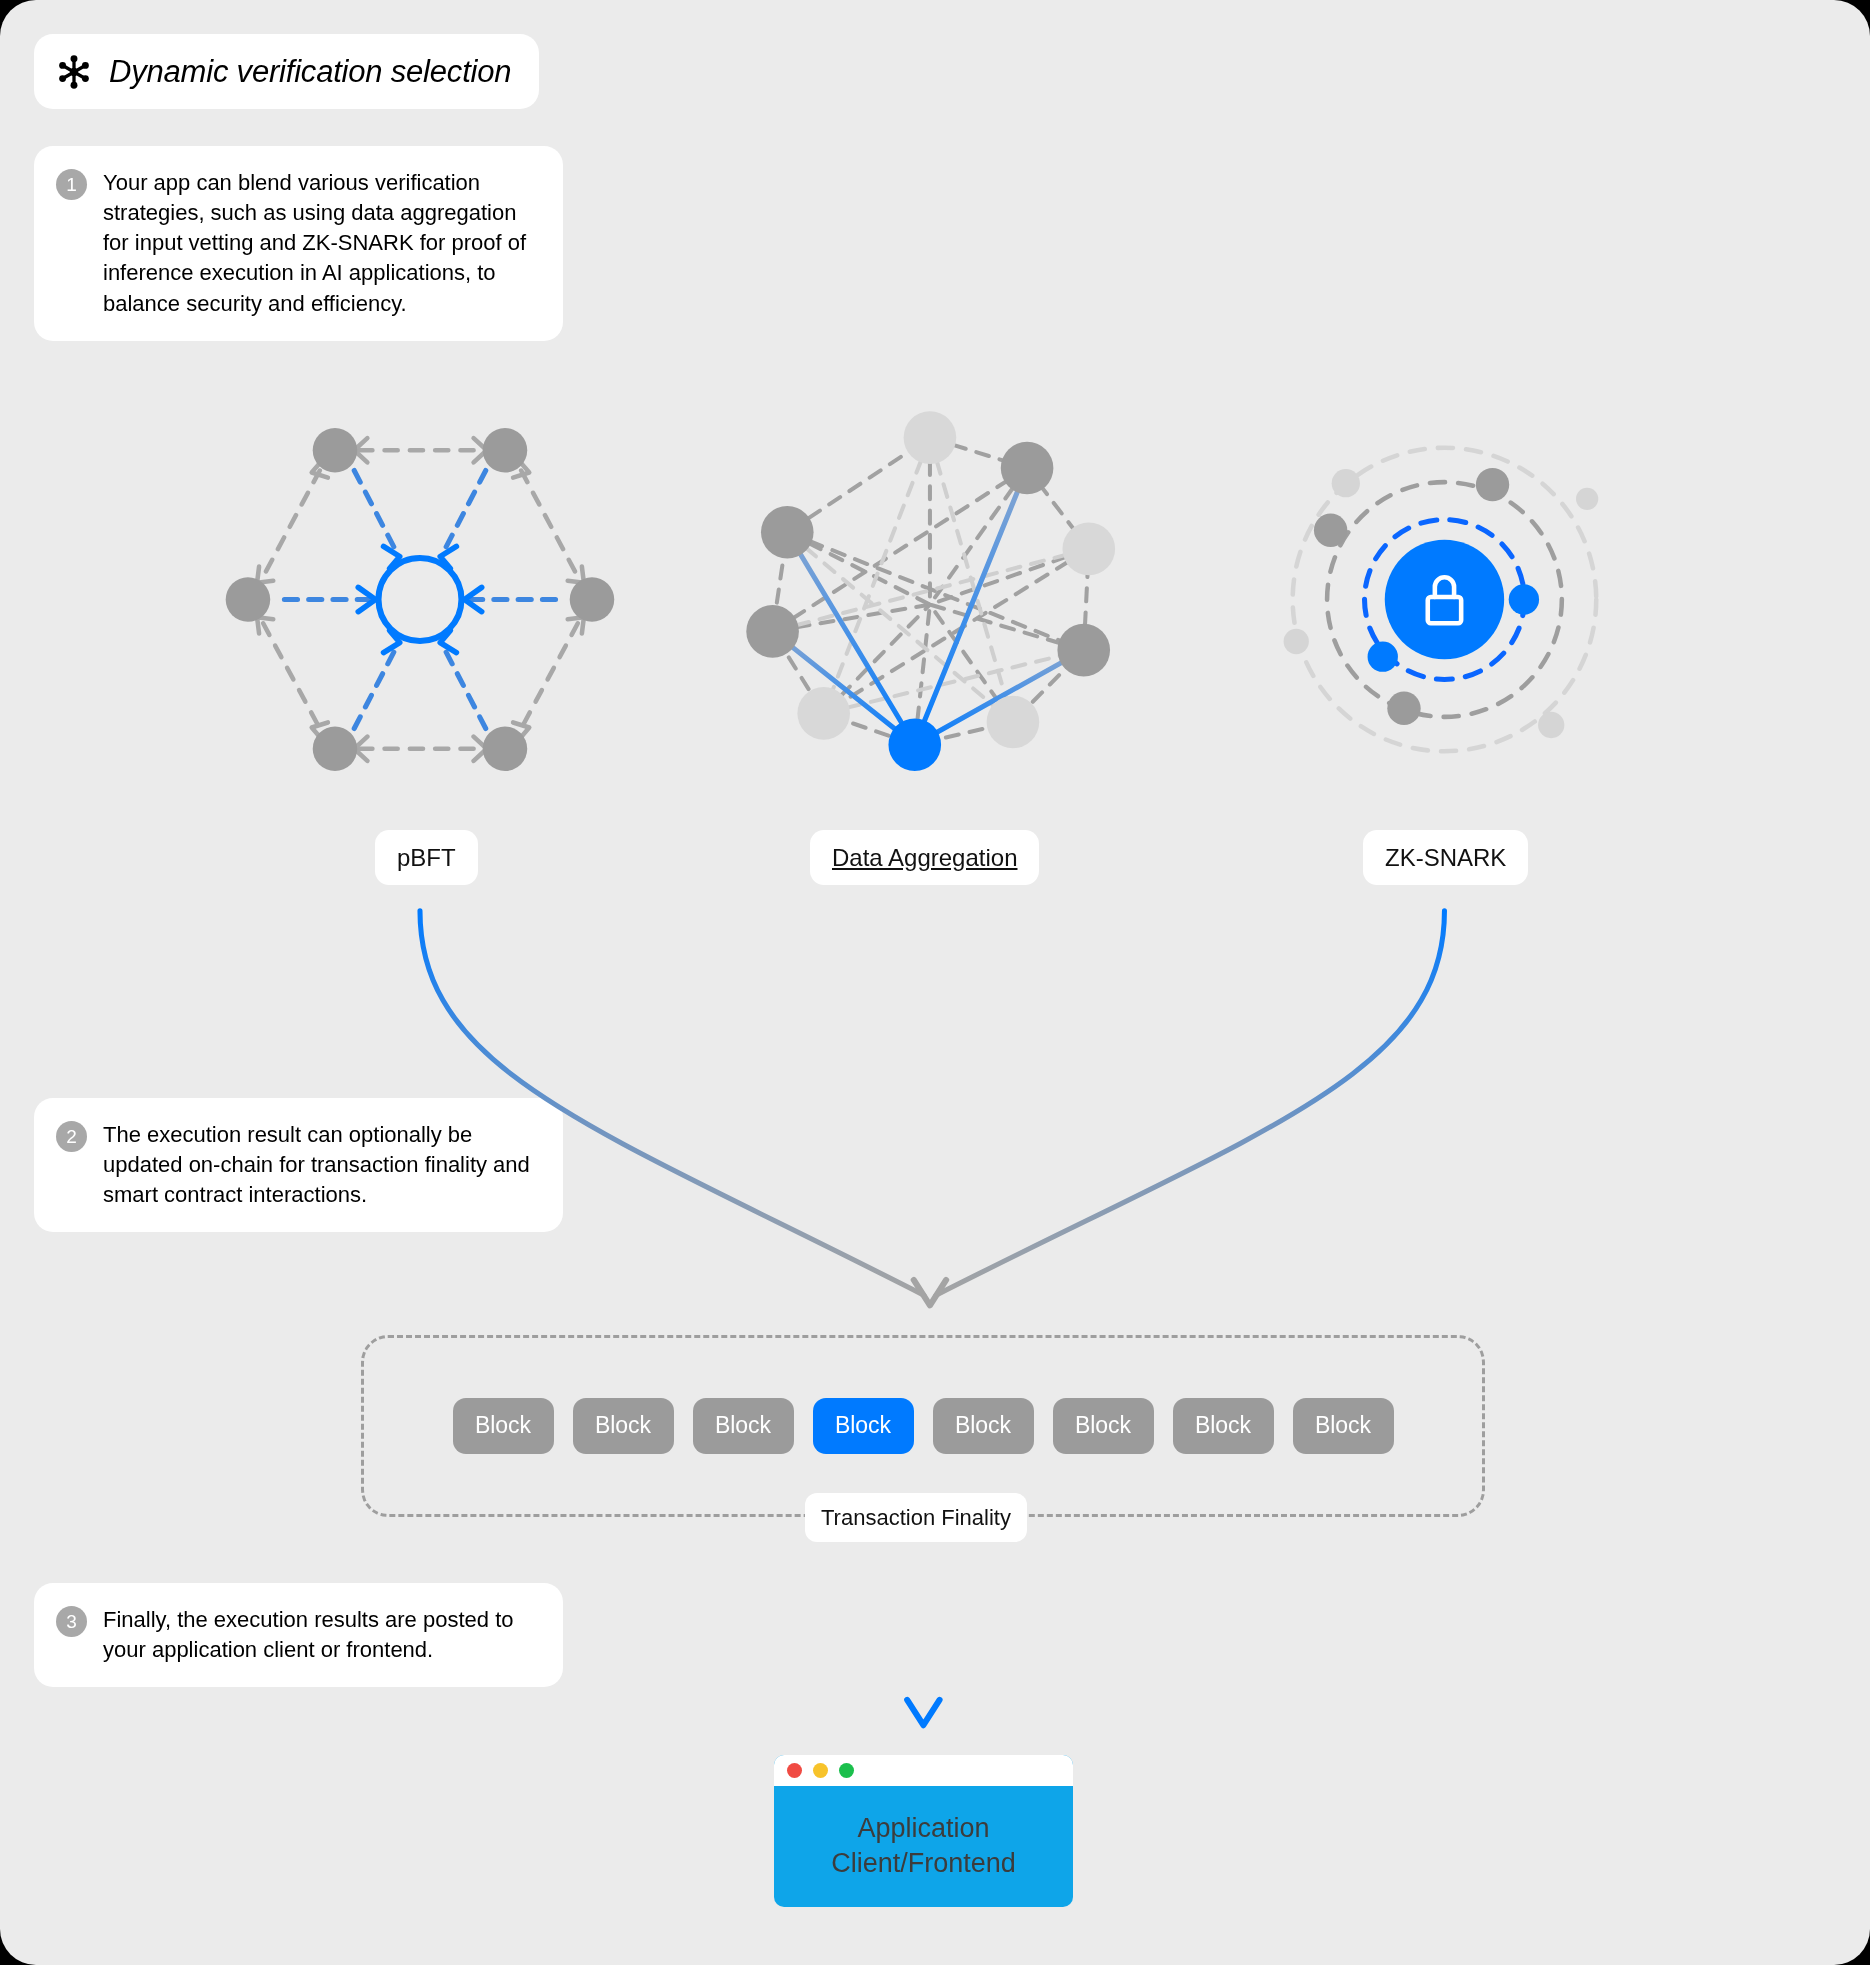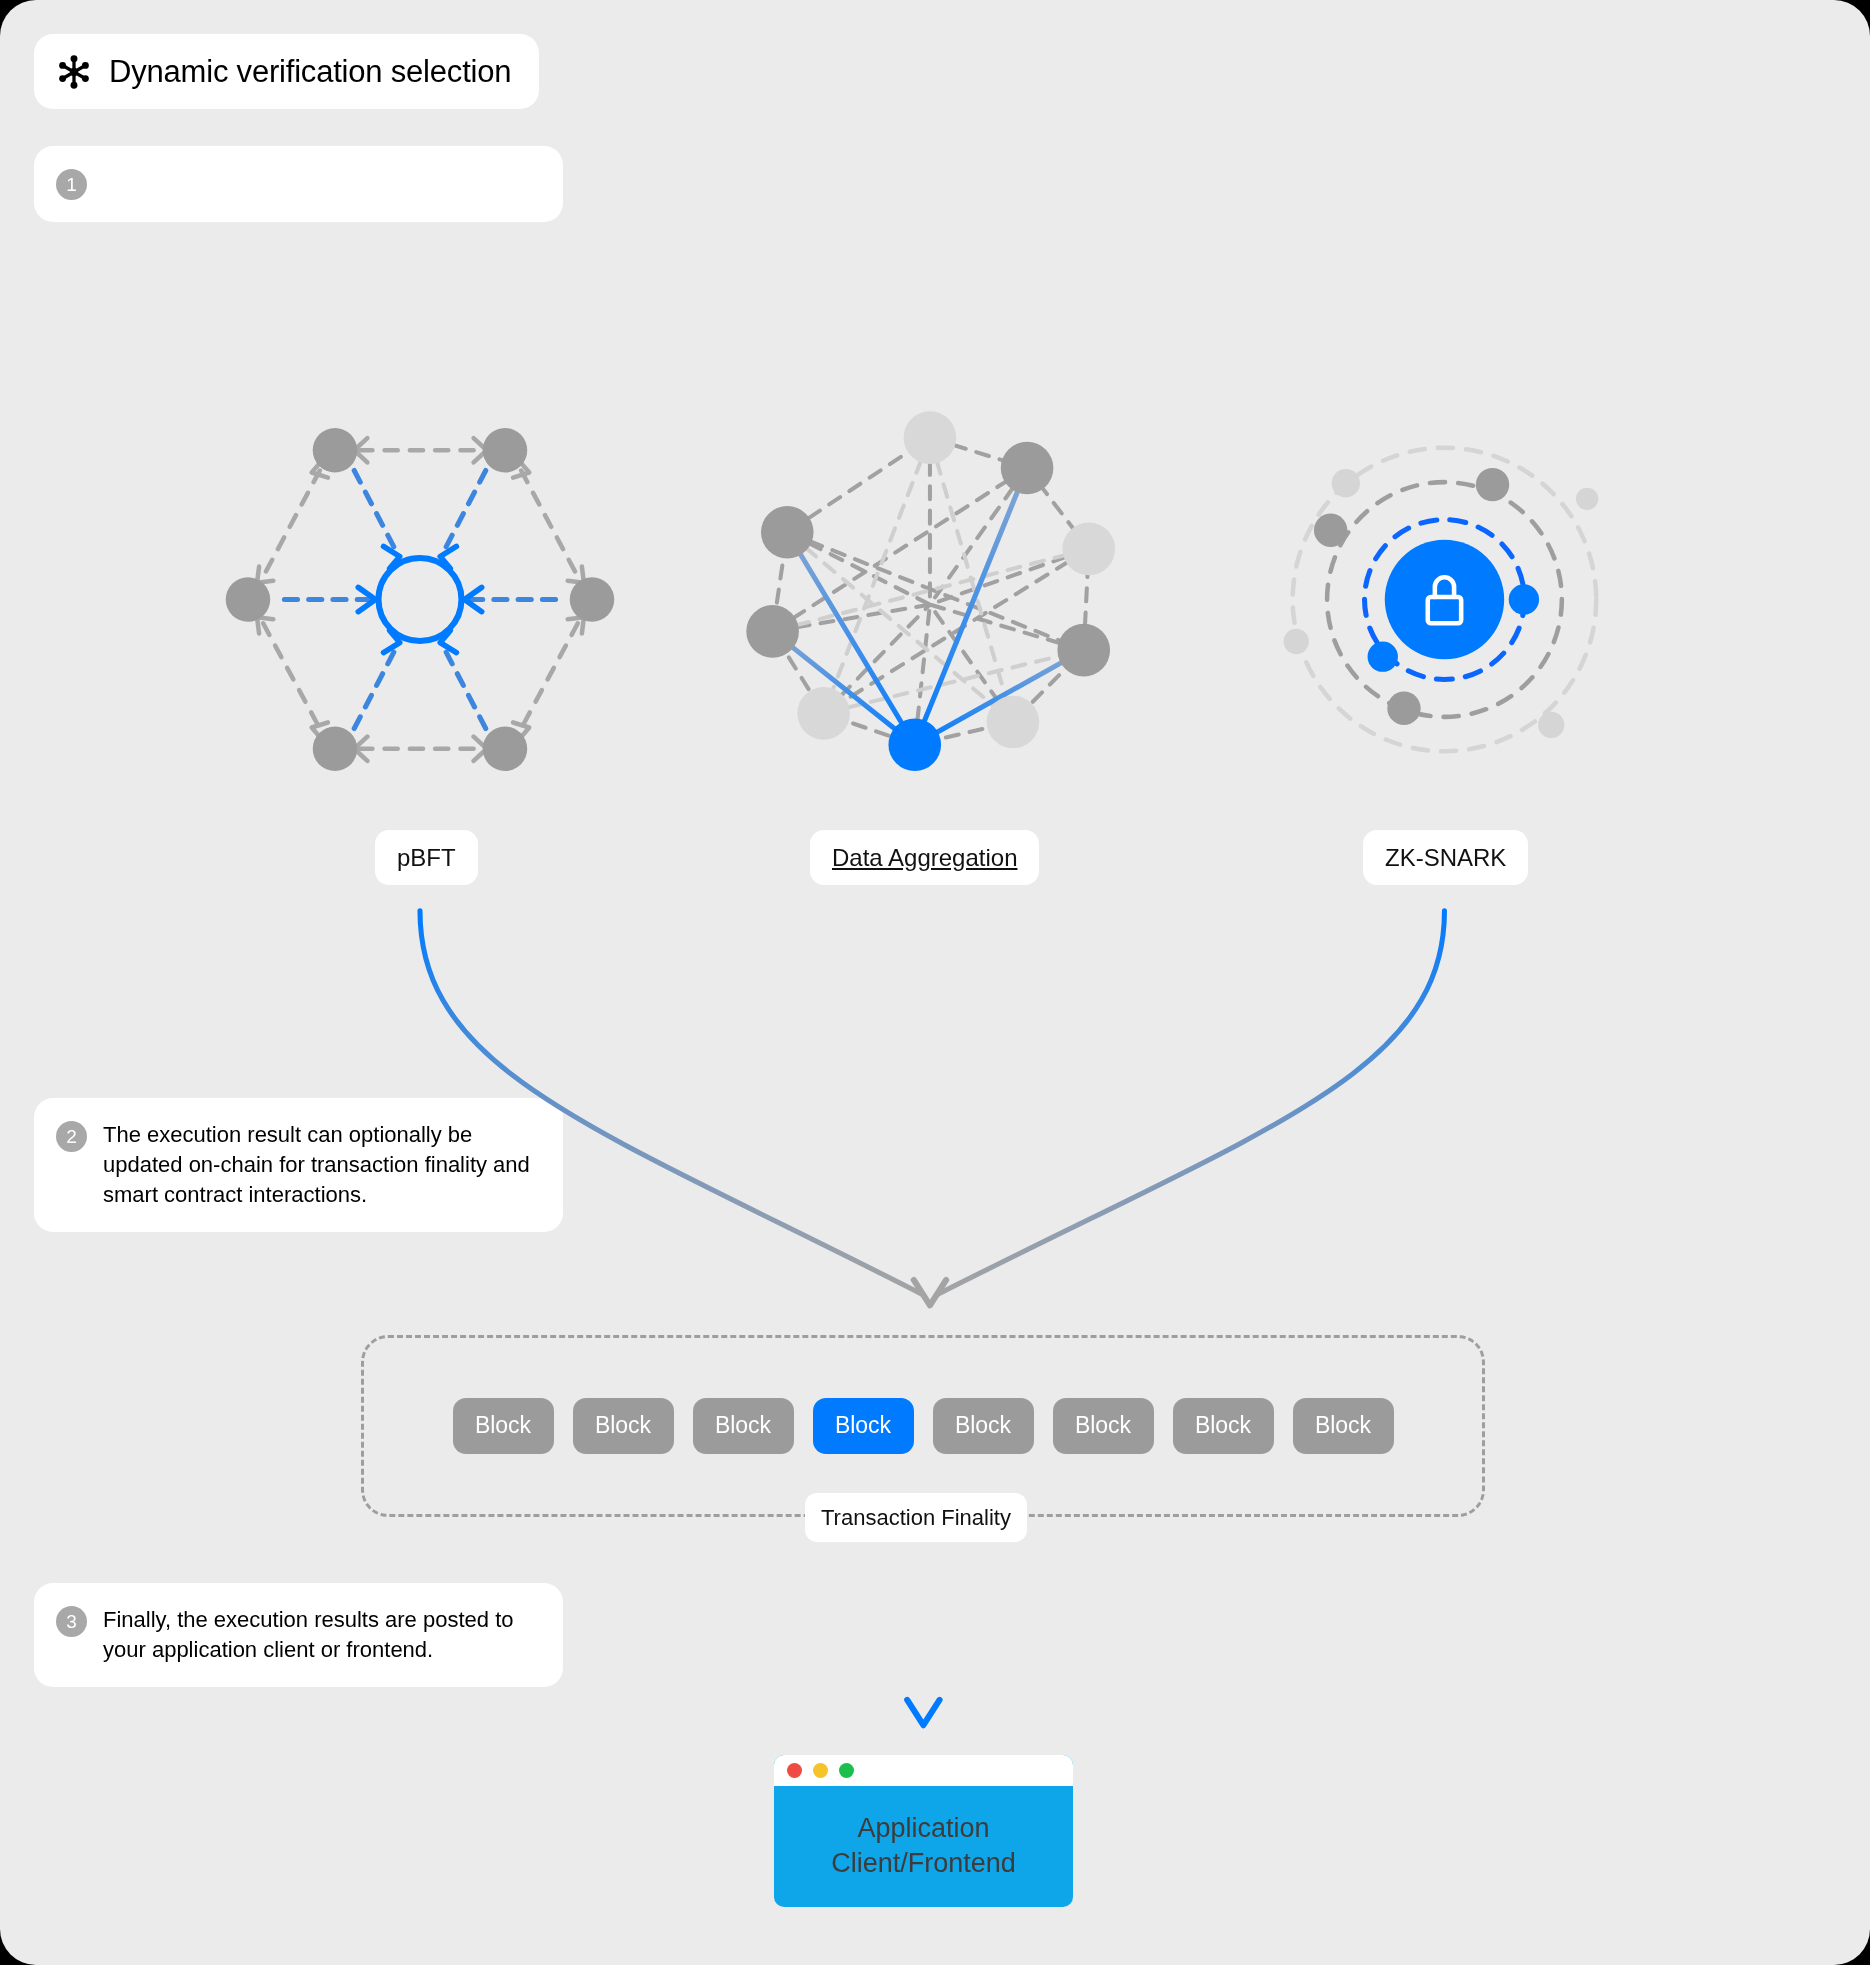--- a/index.html
+++ b/index.html
@@ -22,20 +22,21 @@
   #title-chip {
     position: absolute;
     left: 34px; top: 34px;
     height: 75px;
     padding: 0 28px 0 22px;
     background: #ffffff;
     border-radius: 19px;
     display: flex;
     align-items: center;
     gap: 17px;
+    font-style: italic;
   }
   #title-chip .ttl {
     font-size: 31px;
     color: #000;
     letter-spacing: -0.2px;
     white-space: nowrap;
   }
   .hub-icon { width: 36px; height: 36px; display:block; }
 
   
@@ -174,20 +175,21 @@
           <circle cx="8.8" cy="32.8" r="4.6"></circle>
           <circle cx="39.2" cy="15.2" r="4.6"></circle>
         </g>
       </svg>
     </span>
     <span class="ttl">Dynamic verification selection</span>
   </div>
 
   <div class="callout" id="callout-1">
     <div class="num">1</div>
+    <div class="body">Your app can blend various verification strategies, such as using data aggregation for input vetting and ZK-SNARK for proof of inference execution in AI applications, to balance security and efficiency.</div>
   </div>
 
   <div class="callout" id="callout-2">
     <div class="num">2</div>
     <div class="body">The execution result can optionally be updated on-chain for transaction finality and smart contract interactions.</div>
   </div>
 
   <div class="callout" id="callout-3">
     <div class="num">3</div>
     <div class="body">Finally, the execution results are posted to your application client or frontend.</div>

